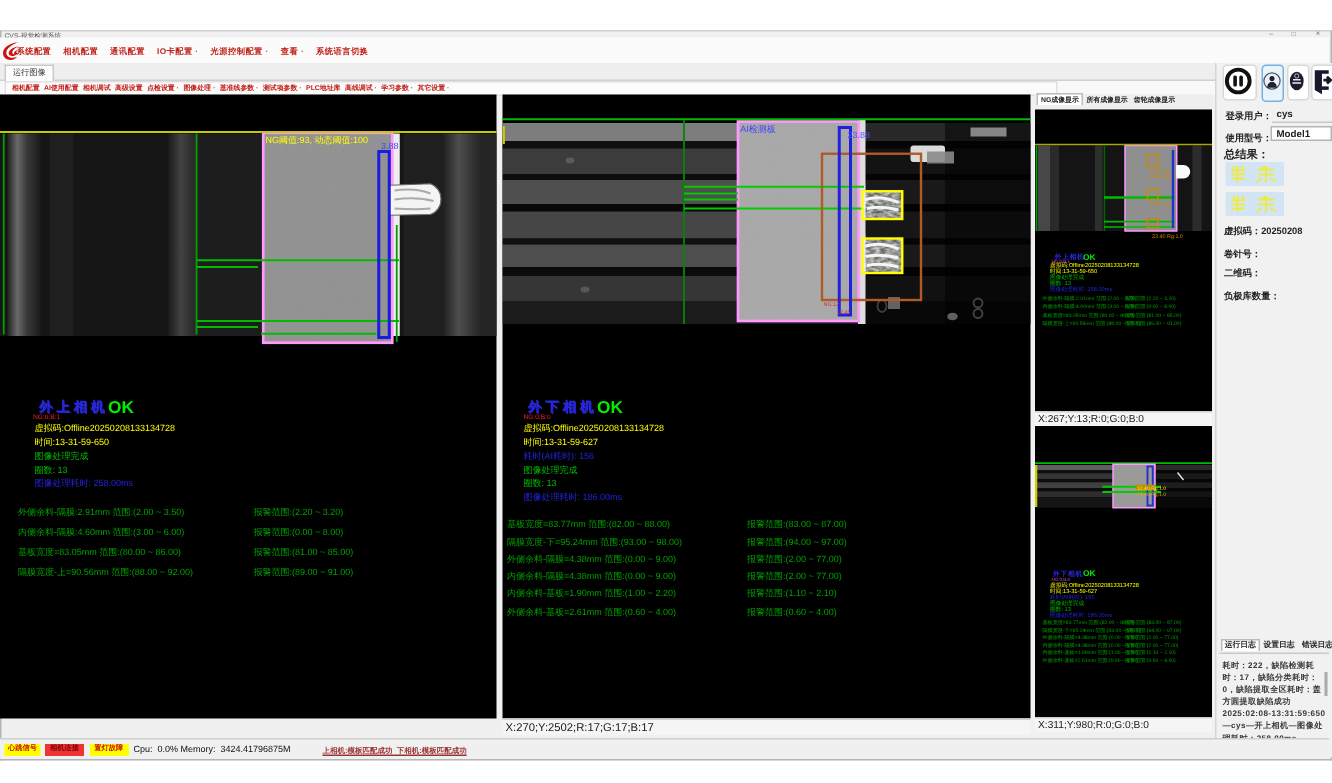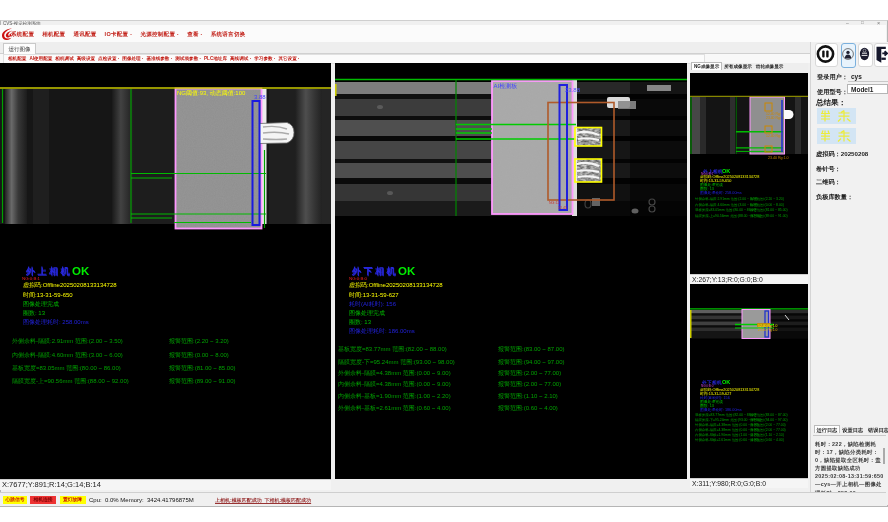--- a/index.html
+++ b/index.html
@@ -116,21 +116,20 @@
     <text x="12" y="280" font-size="6" fill="#00a000">外侧余料-隔膜:2.91mm 范围:(2.00 ~ 3.50)</text>
     <text x="169" y="280" font-size="6" fill="#00a000">报警范围:(2.20 ~ 3.20)</text>
     <text x="12" y="293.5" font-size="6" fill="#00a000">内侧余料-隔膜:4.60mm 范围:(3.00 ~ 6.00)</text>
     <text x="169" y="293.5" font-size="6" fill="#00a000">报警范围:(0.00 ~ 8.00)</text>
     <text x="12" y="307" font-size="6" fill="#00a000">基板宽度=83.05mm 范围:(80.00 ~ 86.00)</text>
     <text x="169" y="307" font-size="6" fill="#00a000">报警范围:(81.00 ~ 85.00)</text>
     <text x="12" y="320" font-size="6" fill="#00a000">隔膜宽度-上=90.56mm 范围:(88.00 ~ 92.00)</text>
     <text x="169" y="320" font-size="6" fill="#00a000">报警范围:(89.00 ~ 91.00)</text>
   </svg>
   </div>
-  <div class="abs statusbar sb" style="left:0px;top:479px;width:329px;">X:7677;Y:891;R:14;G:14;B:14</div>
 
   <div class="abs" style="left:335px;top:63px;width:352px;height:416px;background:#000;">
   <svg width="352" height="416" viewBox="0 0 352 416">
     <defs>
       <filter id="noise2" x="0%" y="0%" width="100%" height="100%">
             <feTurbulence type="fractalNoise" baseFrequency="0.9" numOctaves="2" result="n"></feTurbulence>
             <feColorMatrix in="n" type="matrix" values="0 0 0 0 0.5, 0 0 0 0 0.5, 0 0 0 0 0.5, 0 0 0 0.3 0"></feColorMatrix>
           </filter>
       <filter id="metal" x="0%" y="0%" width="100%" height="100%">
             <feTurbulence type="fractalNoise" baseFrequency="0.25 0.5" numOctaves="2" result="n"></feTurbulence>
@@ -215,20 +214,21 @@
     <text x="3" y="311.5" font-size="6" fill="#00a000">外侧余料-隔膜=4.38mm 范围:(0.00 ~ 9.00)</text>
     <text x="163" y="311.5" font-size="6" fill="#00a000">报警范围:(2.00 ~ 77.00)</text>
     <text x="3" y="323" font-size="6" fill="#00a000">内侧余料-隔膜=4.38mm 范围:(0.00 ~ 9.00)</text>
     <text x="163" y="323" font-size="6" fill="#00a000">报警范围:(2.00 ~ 77.00)</text>
     <text x="3" y="334.5" font-size="6" fill="#00a000">内侧余料-基板=1.90mm 范围:(1.00 ~ 2.20)</text>
     <text x="163" y="334.5" font-size="6" fill="#00a000">报警范围:(1.10 ~ 2.10)</text>
     <text x="3" y="347" font-size="6" fill="#00a000">外侧余料-基板=2.61mm 范围:(0.60 ~ 4.00)</text>
     <text x="163" y="347" font-size="6" fill="#00a000">报警范围:(0.60 ~ 4.00)</text>
   </svg>
   </div>
+  <div class="abs statusbar sb" style="left:335px;top:479px;width:350px;">X:270;Y:2502;R:17;G:17;B:17</div>
 
   <div class="abs" style="left:690px;top:63px;width:118px;height:10px;background:#eeeeee;border-bottom:1px solid #cfcfcf;"></div>
   <div class="abs" style="left:691px;top:64px;font-size:4.6px;color:#222;font-weight:bold;white-space:nowrap;"><span style="background:#fff;border:1px solid #bbb;border-bottom:none;padding:1px 2px;">NG成像显示</span><span style="padding:1px 2px;">所有成像显示</span><span style="padding:1px 2px;">齿轮成像显示</span></div>
 
   <div class="abs" style="left:690px;top:73px;width:118px;height:201px;background:#000;">
   <svg width="118" height="201" viewBox="0 0 118 201">
     <rect x="0" y="24" width="118" height="57" fill="#141414"></rect>
     <rect x="2" y="24" width="8" height="57" fill="#474747"></rect>
     <rect x="10" y="24" width="6" height="57" fill="#2a2a2a"></rect>
     <rect x="40" y="24" width="5" height="57" fill="#2e2e2e"></rect>

